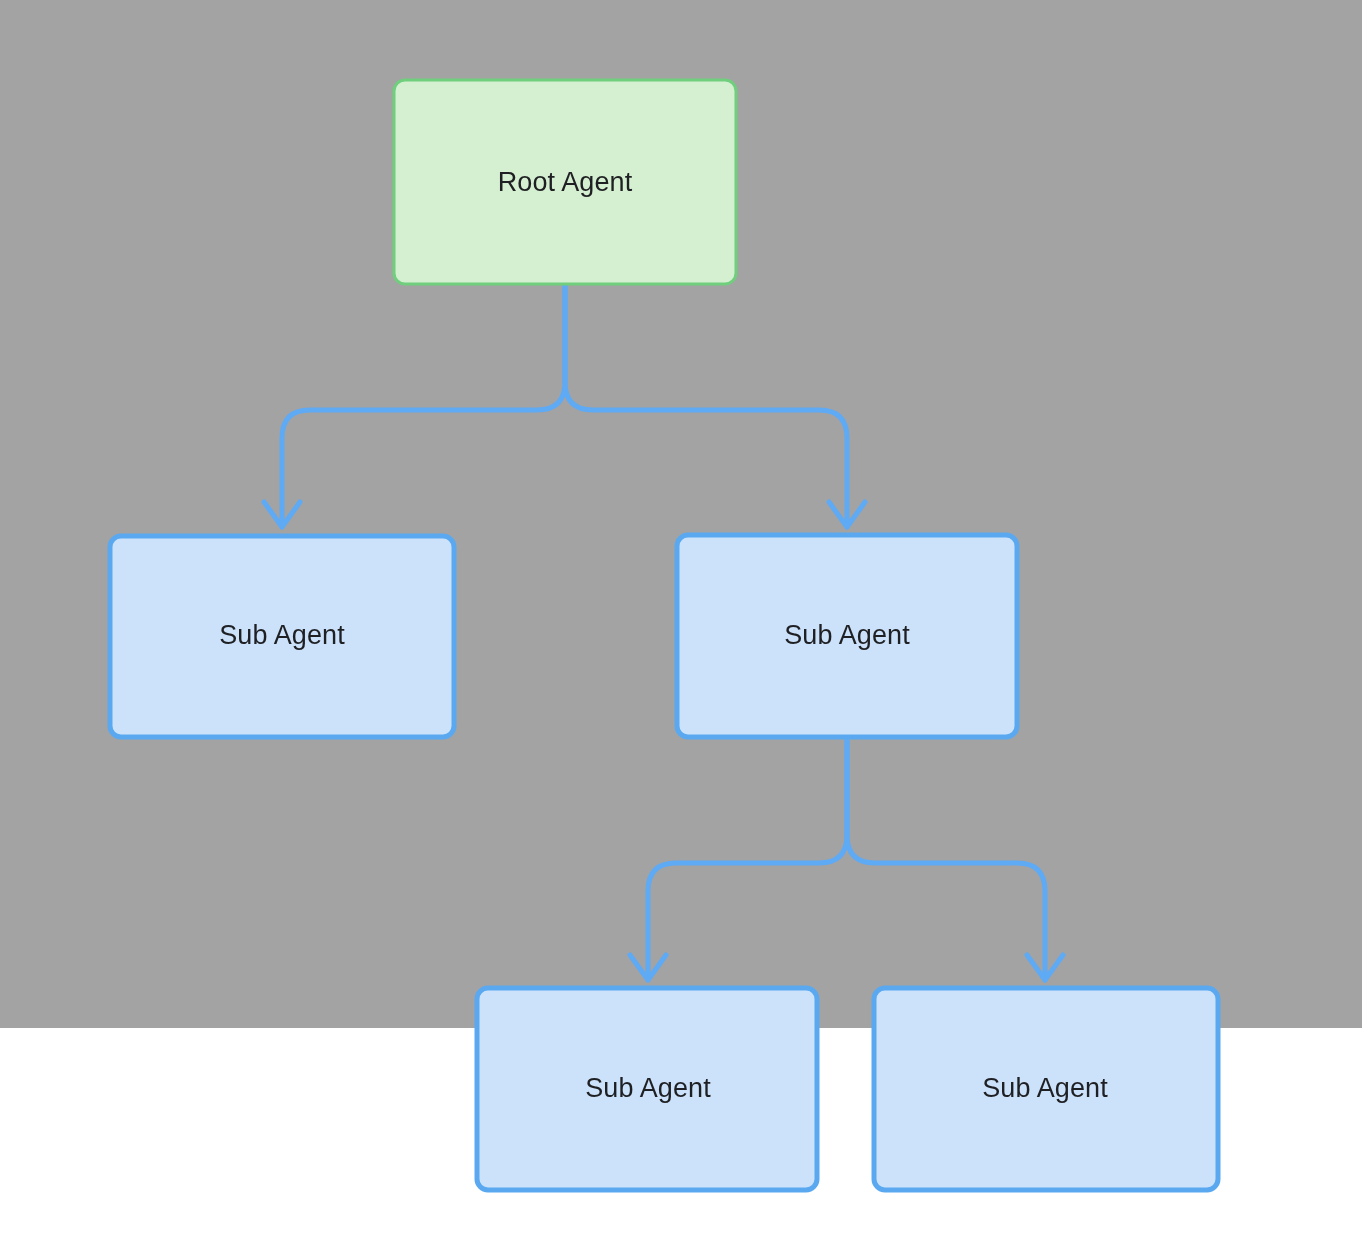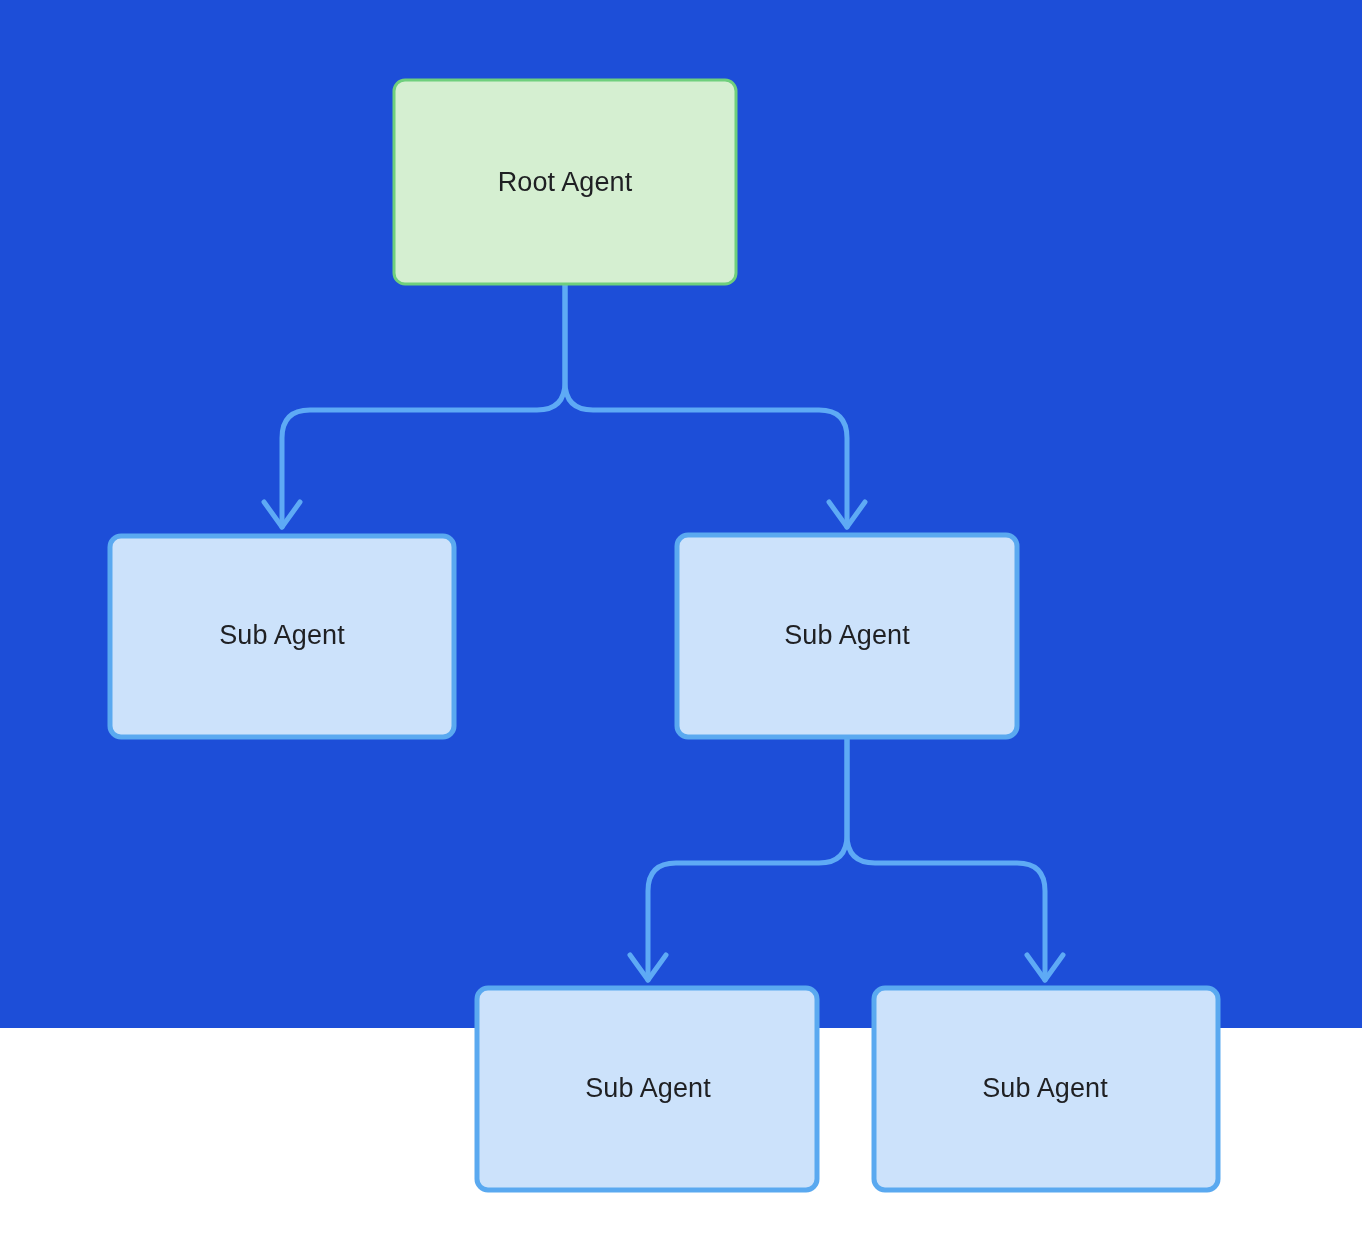--- a/index.html
+++ b/index.html
@@ -11,21 +11,21 @@
   body {
     width: 1362px;
     height: 1256px;
     font-family: "Liberation Sans", sans-serif;
     overflow: hidden;
   }
   #diagram-canvas {
     position: relative;
     width: 1362px;
     height: 1028px;
-    background: #1d4ed8;
+    background: #a3a3a3;
   }
   #diagram-svg {
     position: absolute;
     top: 0;
     left: 0;
     width: 1362px;
     height: 1256px;
     display: block;
   }
   .node-label {

